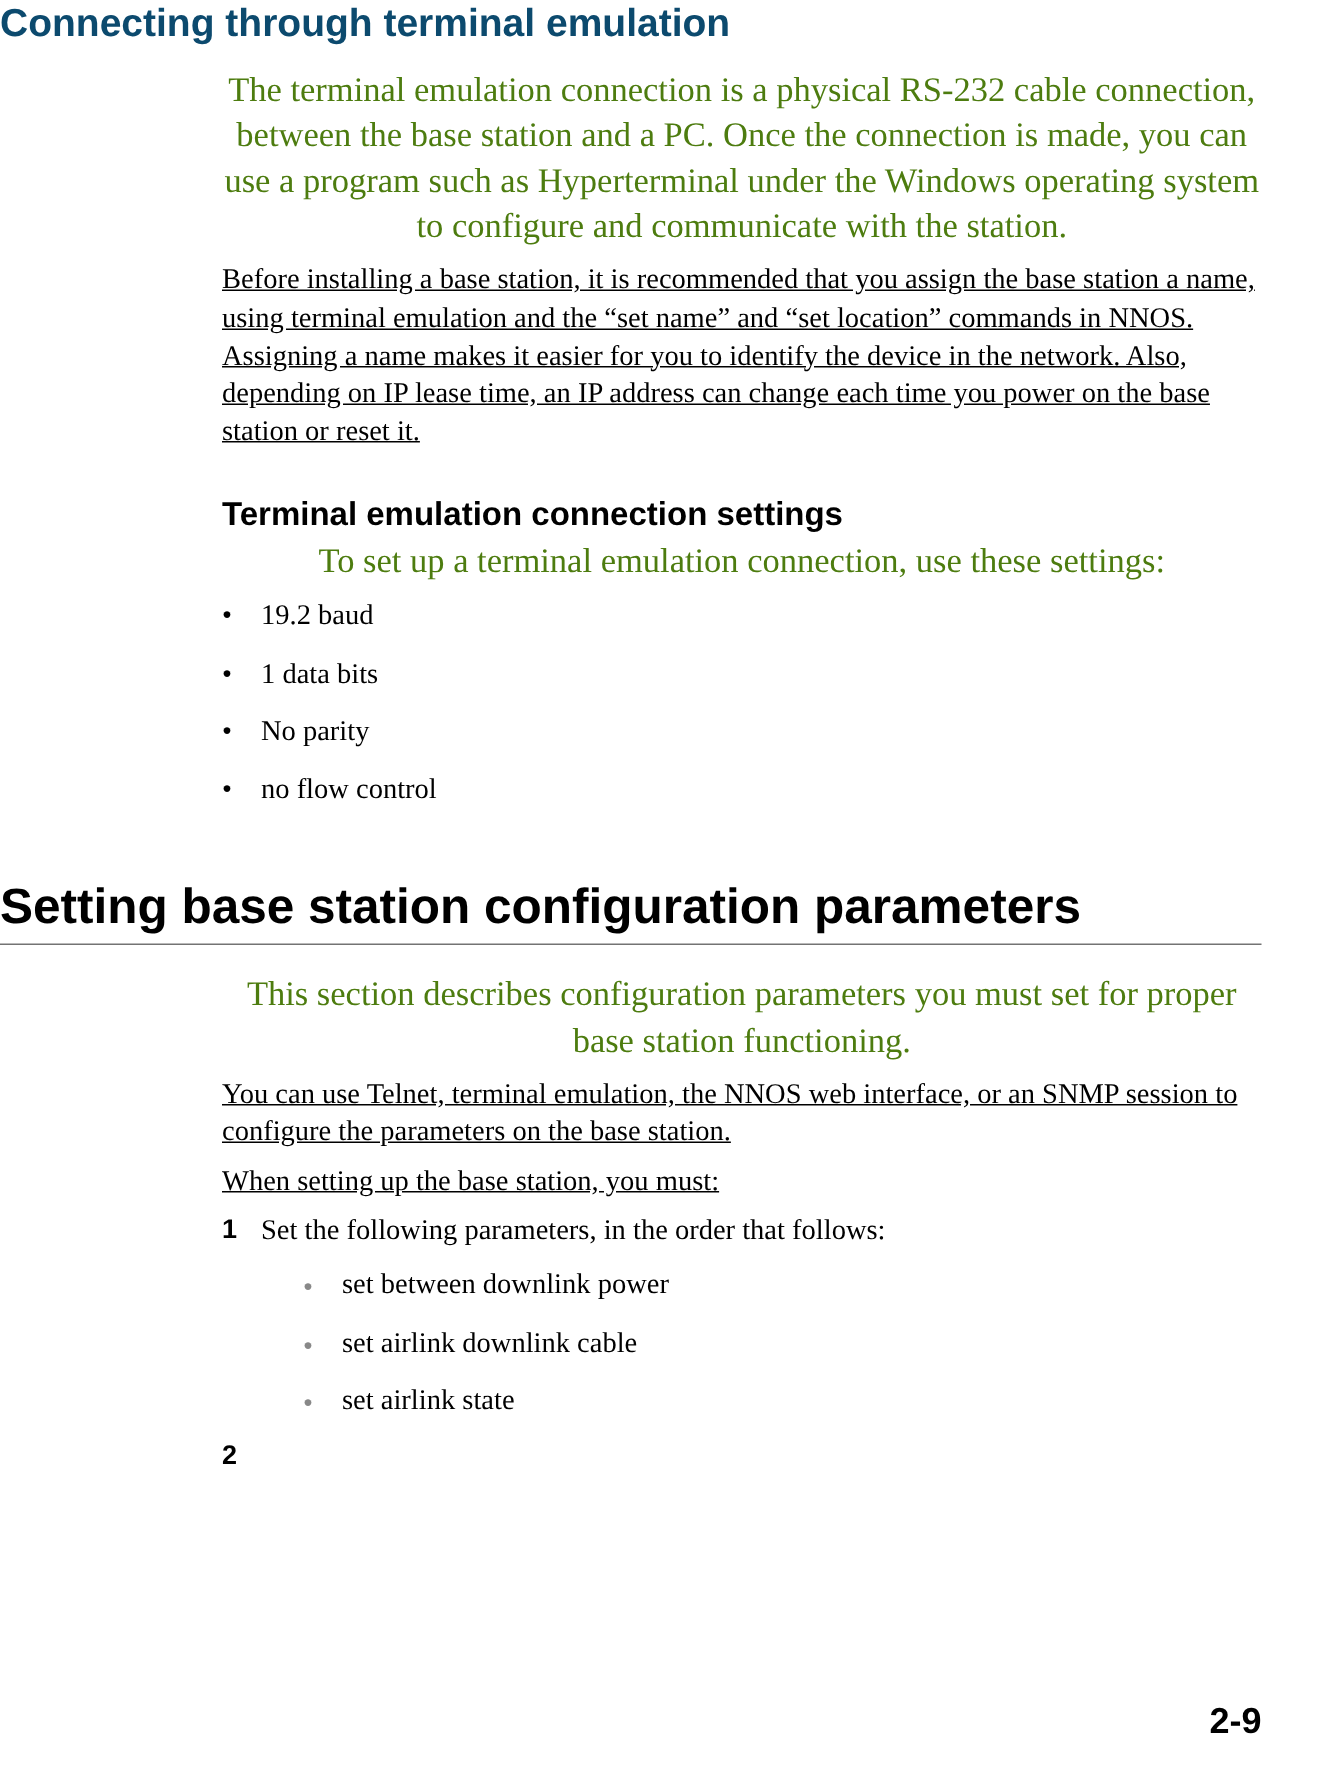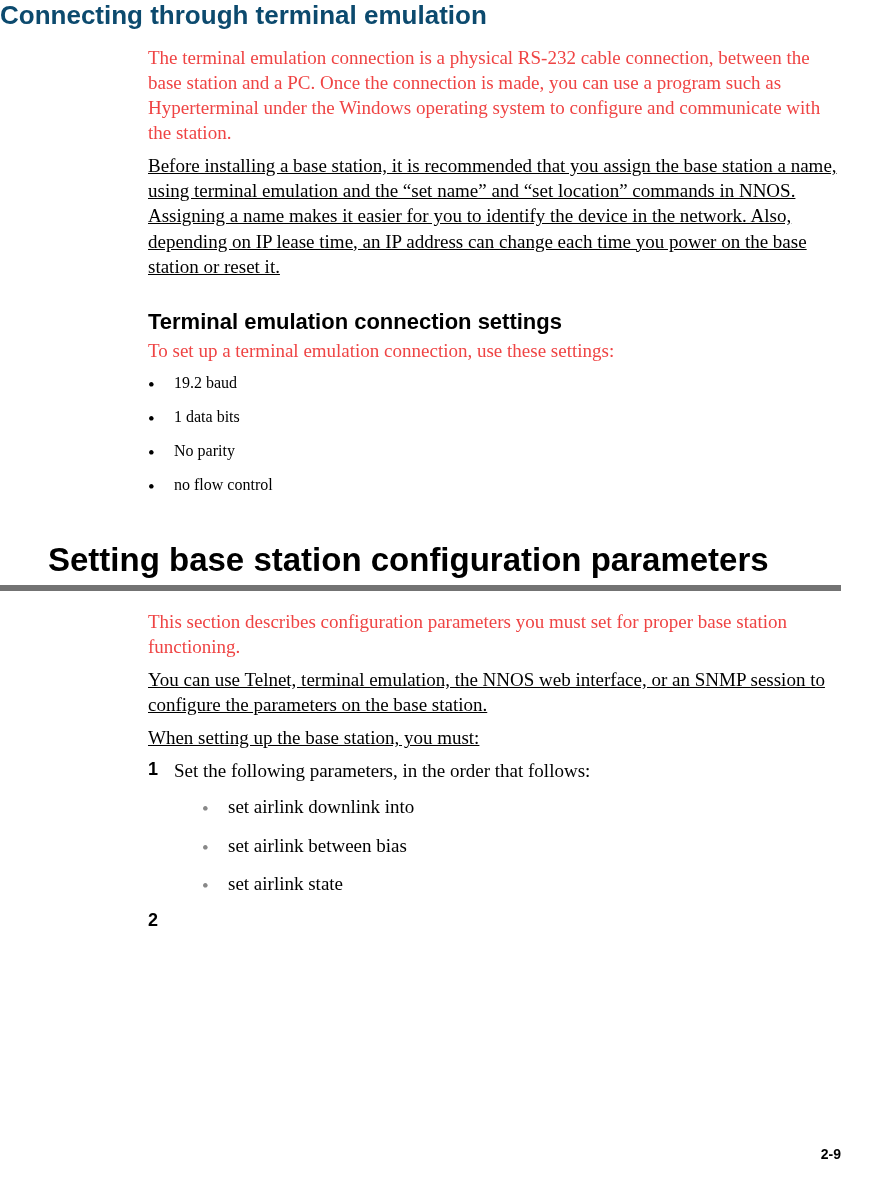--- a/index.html
+++ b/index.html
@@ -22,54 +22,54 @@
       font-size: 26px;
       margin: 0 0 14px 0;
       color: #0c4a6e;
     }
     .h1 {
       font-family: Verdana, Arial, sans-serif;
       font-weight: bold;
       font-size: 33px;
       margin: 0 0 4px 0;
       color: #000;
-      border-bottom: 6px solid #737373;
+      border-bottom: 1px solid #737373;
       padding-bottom: 6px;
-      padding-left: 48px;
     }
     .h3 {
       font-family: Verdana, Arial, sans-serif;
       font-weight: bold;
       font-size: 22px;
       margin: 0 0 3px 0;
       color: #000;
     }
     .body-block {
       margin-left: 148px;
     }
     .p {
-      font-size: 19px;
+      font-size: 23px;
       line-height: 1.32;
       margin: 0 0 8px 0;
-      color: #ef4444;
+      color: #4d7c0f;
+      text-align: center;
     }
     .p-spaced {
       font-size: 19px;
       line-height: 1.32;
       margin: 8px 0 8px 0;
       color: #000;
       text-decoration: underline;
     }
     .bullet-list {
       list-style: none;
       padding: 0;
       margin: 8px 0 0 0;
     }
     .bullet-list li {
-      font-size: 16px;
+      font-size: 19px;
       line-height: 1.5;
       margin: 0 0 10px 0;
       position: relative;
       padding-left: 26px;
     }
     .bullet-list li::before {
       content: "•";
       position: absolute;
       left: 0;
       top: 0;
@@ -120,21 +120,21 @@
     }
     .heading-gap {
       height: 22px;
     }
     .page-num {
       position: absolute;
       bottom: 32px;
       right: 40px;
       font-family: Verdana, Arial, sans-serif;
       font-weight: bold;
-      font-size: 14px;
+      font-size: 24px;
     }
   </style>
 </head>
 <body>
 
 <div class="page">
 
   <h2 class="h2">Connecting through terminal emulation</h2>
 
   <div class="body-block">
@@ -161,22 +161,22 @@
   <div class="body-block" style="margin-top:18px;">
     <p class="p">This section describes configuration parameters you must set for proper base station functioning.</p>
     <p class="p-spaced">You can use Telnet, terminal emulation, the NNOS web interface, or an SNMP session to configure the parameters on the base station.</p>
     <p class="p-spaced">When setting up the base station, you must:</p>
 
     <ol class="numbered-list">
       <li class="numbered-item">
         <span class="num">1</span>
         <span>Set the following parameters, in the order that follows:</span>
         <ul class="sub-bullet-list">
-          <li>set airlink downlink into</li>
-          <li>set airlink between bias</li>
+          <li>set between downlink power</li>
+          <li>set airlink downlink cable</li>
           <li>set airlink state</li>
         </ul>
       </li>
       <li class="numbered-item">
         <span class="num">2</span>
       </li>
     </ol>
   </div>
 
   <div class="page-num">2-9</div>

